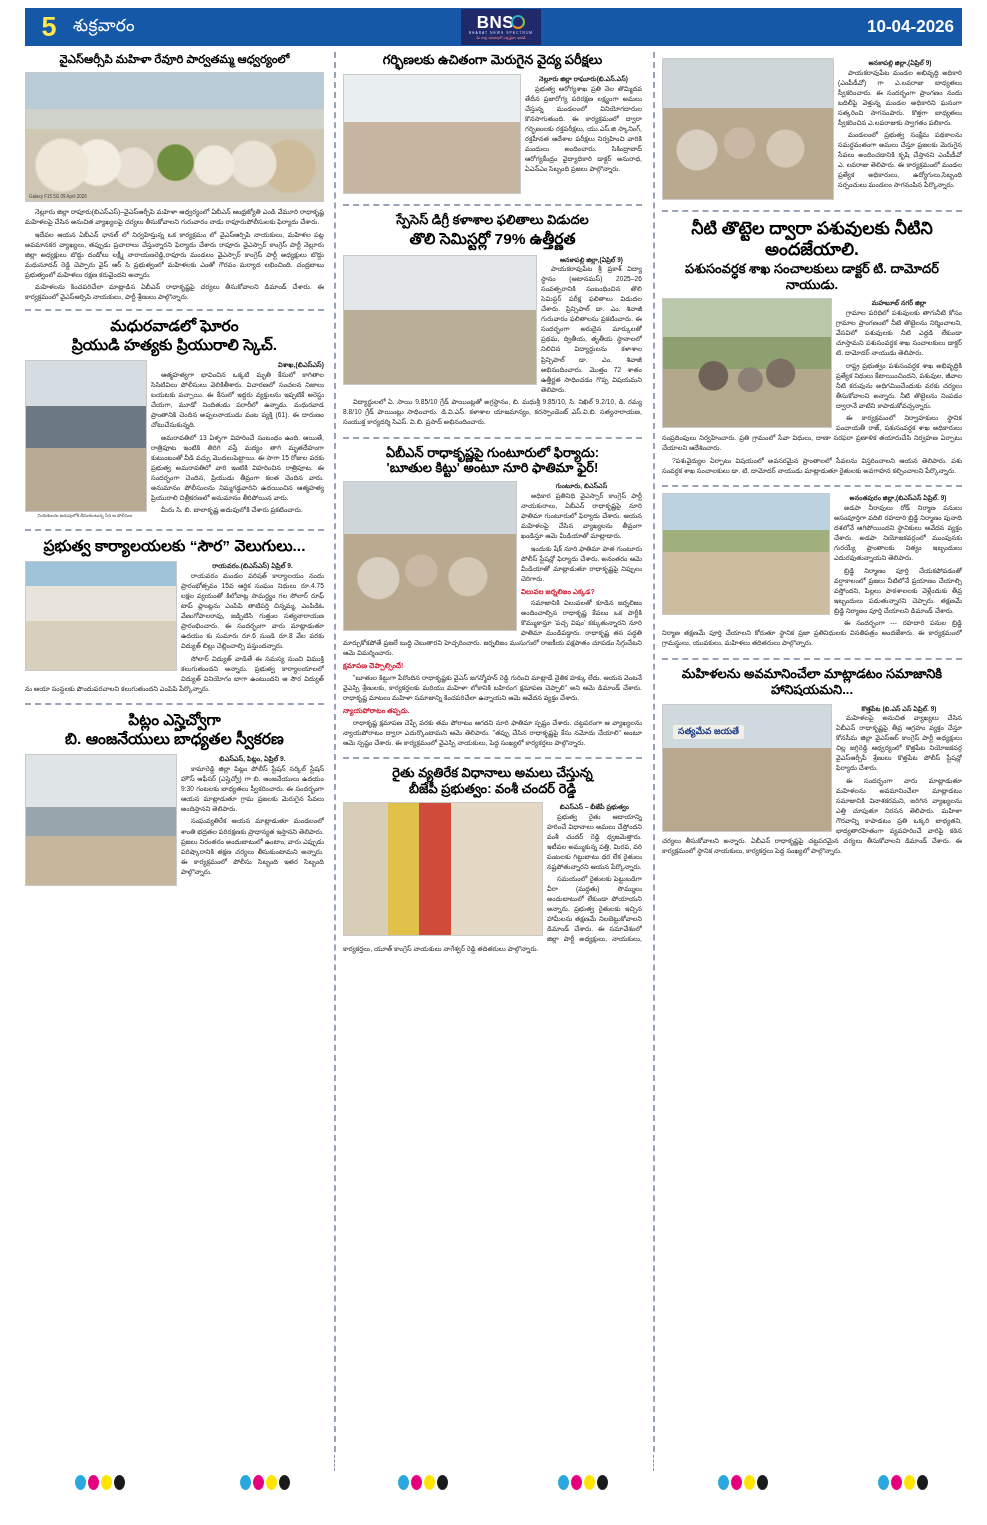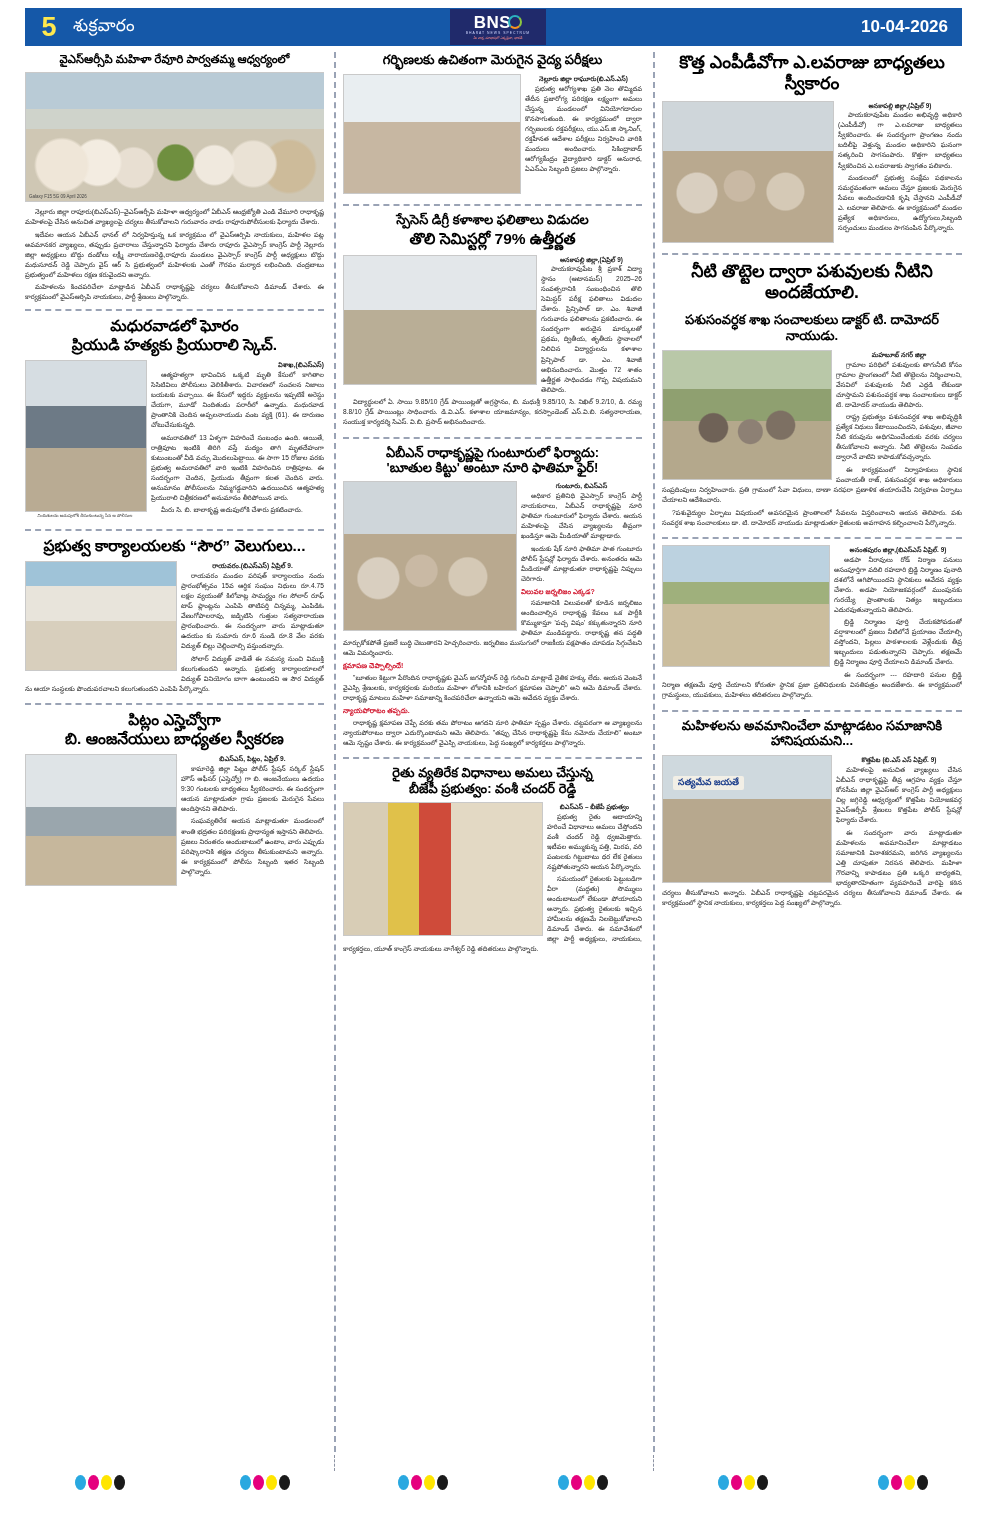--- a/index.html
+++ b/index.html
@@ -3,26 +3,26 @@
 <meta charset="utf-8">
 <style>
   html,body{margin:0;padding:0;background:#ffffff;}
   body{width:987px;height:1525px;font-family:"Liberation Sans",sans-serif;color:#111;overflow:hidden;position:relative;}
 
   
   .masthead{position:absolute;left:25px;top:8px;width:937px;height:38px;background:#1558a8;display:flex;align-items:center;}
   .mh-page{width:48px;text-align:center;font-size:27px;font-weight:bold;color:#ffe84d;line-height:1;}
   .mh-day{font-size:17px;color:#fff;font-weight:normal;letter-spacing:.3px;}
   .mh-spacer{flex:1;}
-  .mh-logo{width:96px;height:36px;background:#202a6b;display:flex;flex-direction:column;align-items:center;justify-content:center;line-height:1;}
+  .mh-logo{width:80px;height:36px;background:#202a6b;display:flex;flex-direction:column;align-items:center;justify-content:center;line-height:1;}
   .mh-logo .bns{font-size:17px;font-weight:bold;color:#fff;letter-spacing:.5px;position:relative;}
   .mh-logo .bns .ring{display:inline-block;width:10px;height:10px;border:2.5px solid #2bb3c0;border-radius:50%;border-right-color:#8cc63f;border-bottom-color:#f7941e;vertical-align:-1px;margin-left:-3px;}
   .mh-logo .sub1{font-size:3.4px;color:#cfd6ff;letter-spacing:1px;margin-top:1px;}
   .mh-logo .sub2{font-size:3.4px;color:#ff8a8a;margin-top:1px;}
-  .mh-date{font-size:17px;color:#fff;font-weight:bold;padding-right:14px;}
+  .mh-date{font-size:17px;color:#fff;font-weight:bold;padding-right:8px;}
 
   
   .cols{position:absolute;left:25px;top:52px;width:937px;height:1400px;}
   .col{position:absolute;top:0;width:299px;height:1400px;overflow:hidden;}
   .col1{left:0;}
   .col2{left:318px;}
   .col3{left:637px;width:300px;}
   .vdiv{position:absolute;top:0;height:1400px;border-left:2px dashed #9aa3b5;}
   .vd1{left:309px;}
   .vd2{left:628px;}
@@ -251,40 +251,39 @@
           <p>సమయంలో రైతులకు పెట్టుబడిగా వీరా (మద్దతు) సొమ్ములు అందుబాటులో లేకుండా పోయాయని అన్నారు. ప్రభుత్వ రైతులకు ఇచ్చిన హామీలను తక్షణమే నిలబెట్టుకోవాలని డిమాండ్ చేశారు. ఈ సమావేశంలో జిల్లా పార్టీ అధ్యక్షులు, నాయకులు, కార్యకర్తలు, యూత్ కాంగ్రెస్ నాయకులు నాగేశ్వర్ రెడ్డి తదితరులు పాల్గొన్నారు.</p>
         </div>
       </div>
     </div>
 
   </div>
 
   <div class="col col3">
 
     <div>
-      <div class="hl big">కొత్త ఎంపీడీవోగా ఎ.లవరాజు బాధ్యతలు స్వీకారం</div>
       <div class="wrapbox" style="margin-top:6px">
         <div class="sideimg" style="width:170px">
           <div class="photo ph-indoor" style="height:140px"></div>
         </div>
         <div class="body">
           <div style="text-align:center;font-size:6.4px;font-weight:bold">అనకాపల్లి జిల్లా,(ఏప్రిల్ 9)</div>
           <p>పాయకరావుపేట మండల అభివృద్ధి అధికారి (ఎంపీడీవో) గా ఎ.లవరాజు బాధ్యతలు స్వీకరించారు. ఈ సందర్భంగా ప్రాంగణం నందు బదిలీపై వెళ్తున్న మండల అధికారిని ఘనంగా సత్కరించి సాగనంపారు. కొత్తగా బాధ్యతలు స్వీకరించిన ఎ.లవరాజుకు స్వాగతం పలికారు.</p>
         </div>
         <div class="body">
           <p>మండలంలో ప్రభుత్వ సంక్షేమ పథకాలను సమర్థవంతంగా అమలు చేస్తూ ప్రజలకు మెరుగైన సేవలు అందించడానికి కృషి చేస్తానని ఎంపీడీవో ఎ. లవరాజు తెలిపారు. ఈ కార్యక్రమంలో మండల ప్రత్యేక అధికారులు, ఉద్యోగులు,సిబ్బంది సర్పంచులు మండలం సాగనంపిన పేర్కొన్నారు.</p>
         </div>
       </div>
     </div>
 
     <div class="sep"></div>
 
     <div>
       <div class="hl big">నీటి తొట్టెల ద్వారా పశువులకు నీటిని అందజేయాలి.</div>
-      <div class="hl sm" style="margin-top:9px">పశుసంవర్ధక శాఖ సంచాలకులు డాక్టర్ టి. దామోదర్ నాయుడు.</div>
+      <div class="hl sm" style="margin-top:0">పశుసంవర్ధక శాఖ సంచాలకులు డాక్టర్ టి. దామోదర్ నాయుడు.</div>
       <div class="wrapbox" style="margin-top:6px">
         <div class="sideimg" style="width:168px">
           <div class="photo ph-cattle" style="height:128px"></div>
         </div>
         <div class="body">
           <div style="text-align:center;font-size:6.4px;font-weight:bold">మహబూబ్ నగర్ జిల్లా</div>
           <p>గ్రామాల పరిధిలో పశువులకు తాగునీటి కోసం గ్రామాల ప్రాంగణంలో నీటి తొట్టెలను నిర్మించాలని, వేసవిలో పశువులకు నీటి ఎద్దడి లేకుండా చూస్తామని పశుసంవర్ధక శాఖ సంచాలకులు డాక్టర్ టి. దామోదర్ నాయుడు తెలిపారు.</p>
         </div>
         <div class="body">
           <p>రాష్ట్ర ప్రభుత్వం పశుసంవర్ధక శాఖ అభివృద్ధికి ప్రత్యేక నిధులు కేటాయించిందని, పశువుల, జీవాల నీటి కరువును అధిగమించేందుకు వరకు చర్యలు తీసుకోవాలని అన్నారు. నీటి తొట్టెలను నింపడం ద్వారానే వాటిని కాపాడుకోవచ్చన్నారు.</p>

